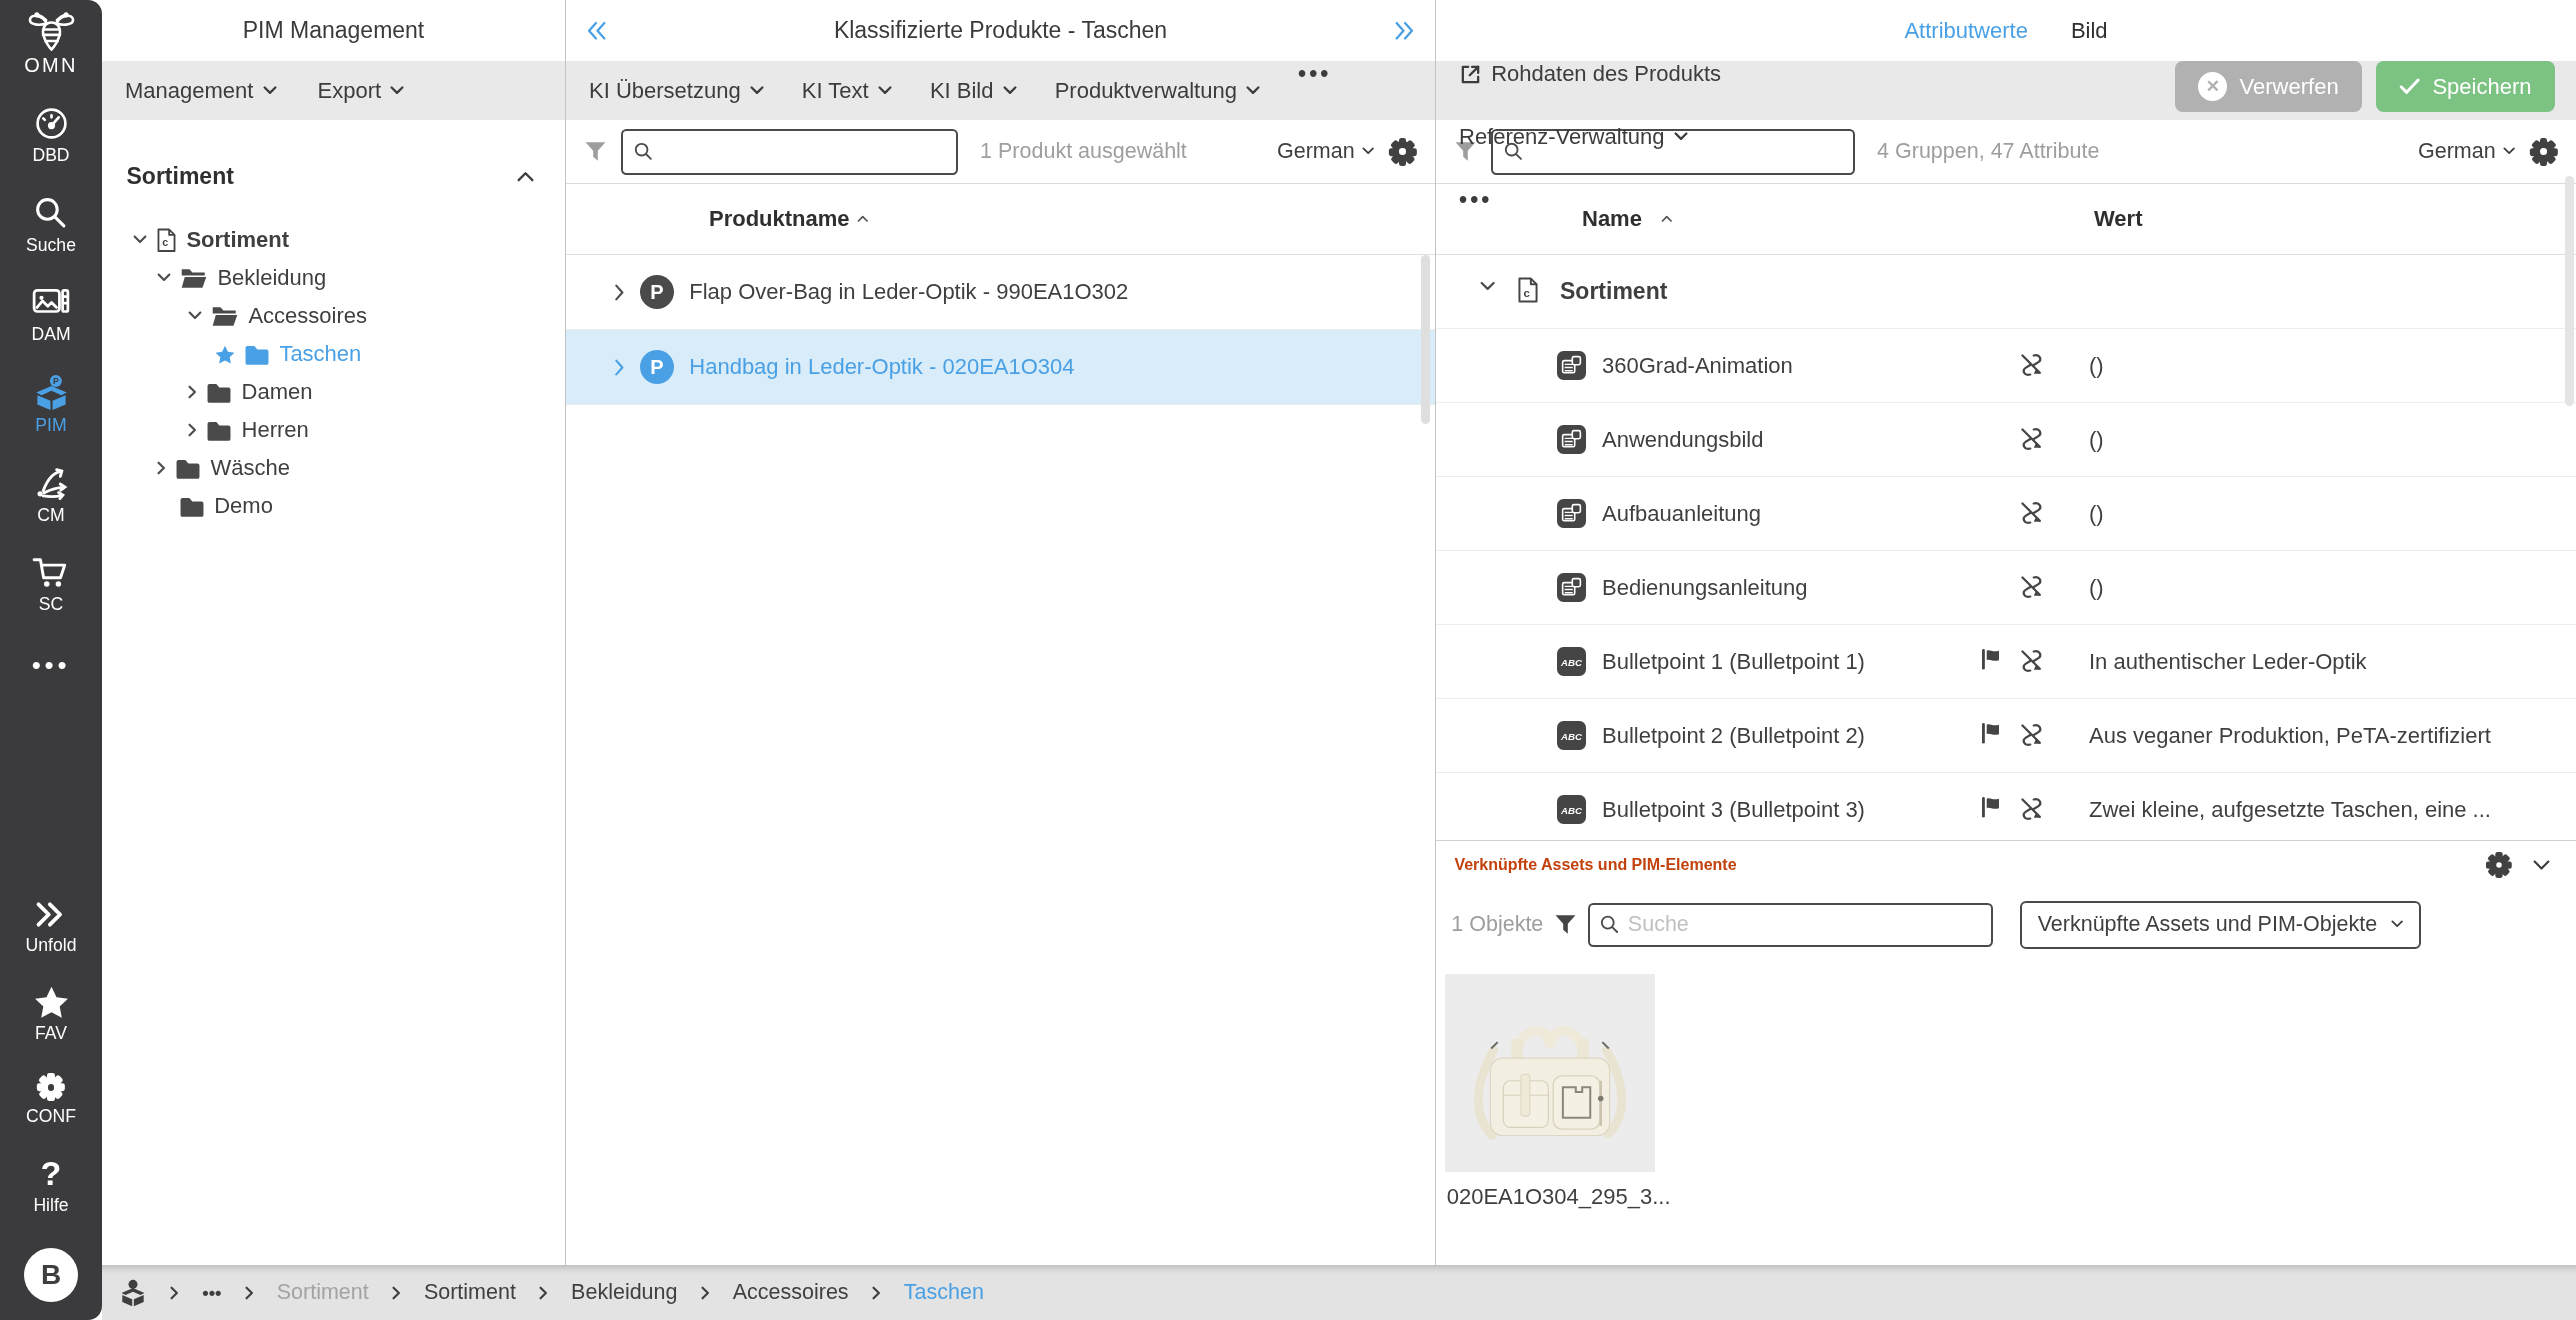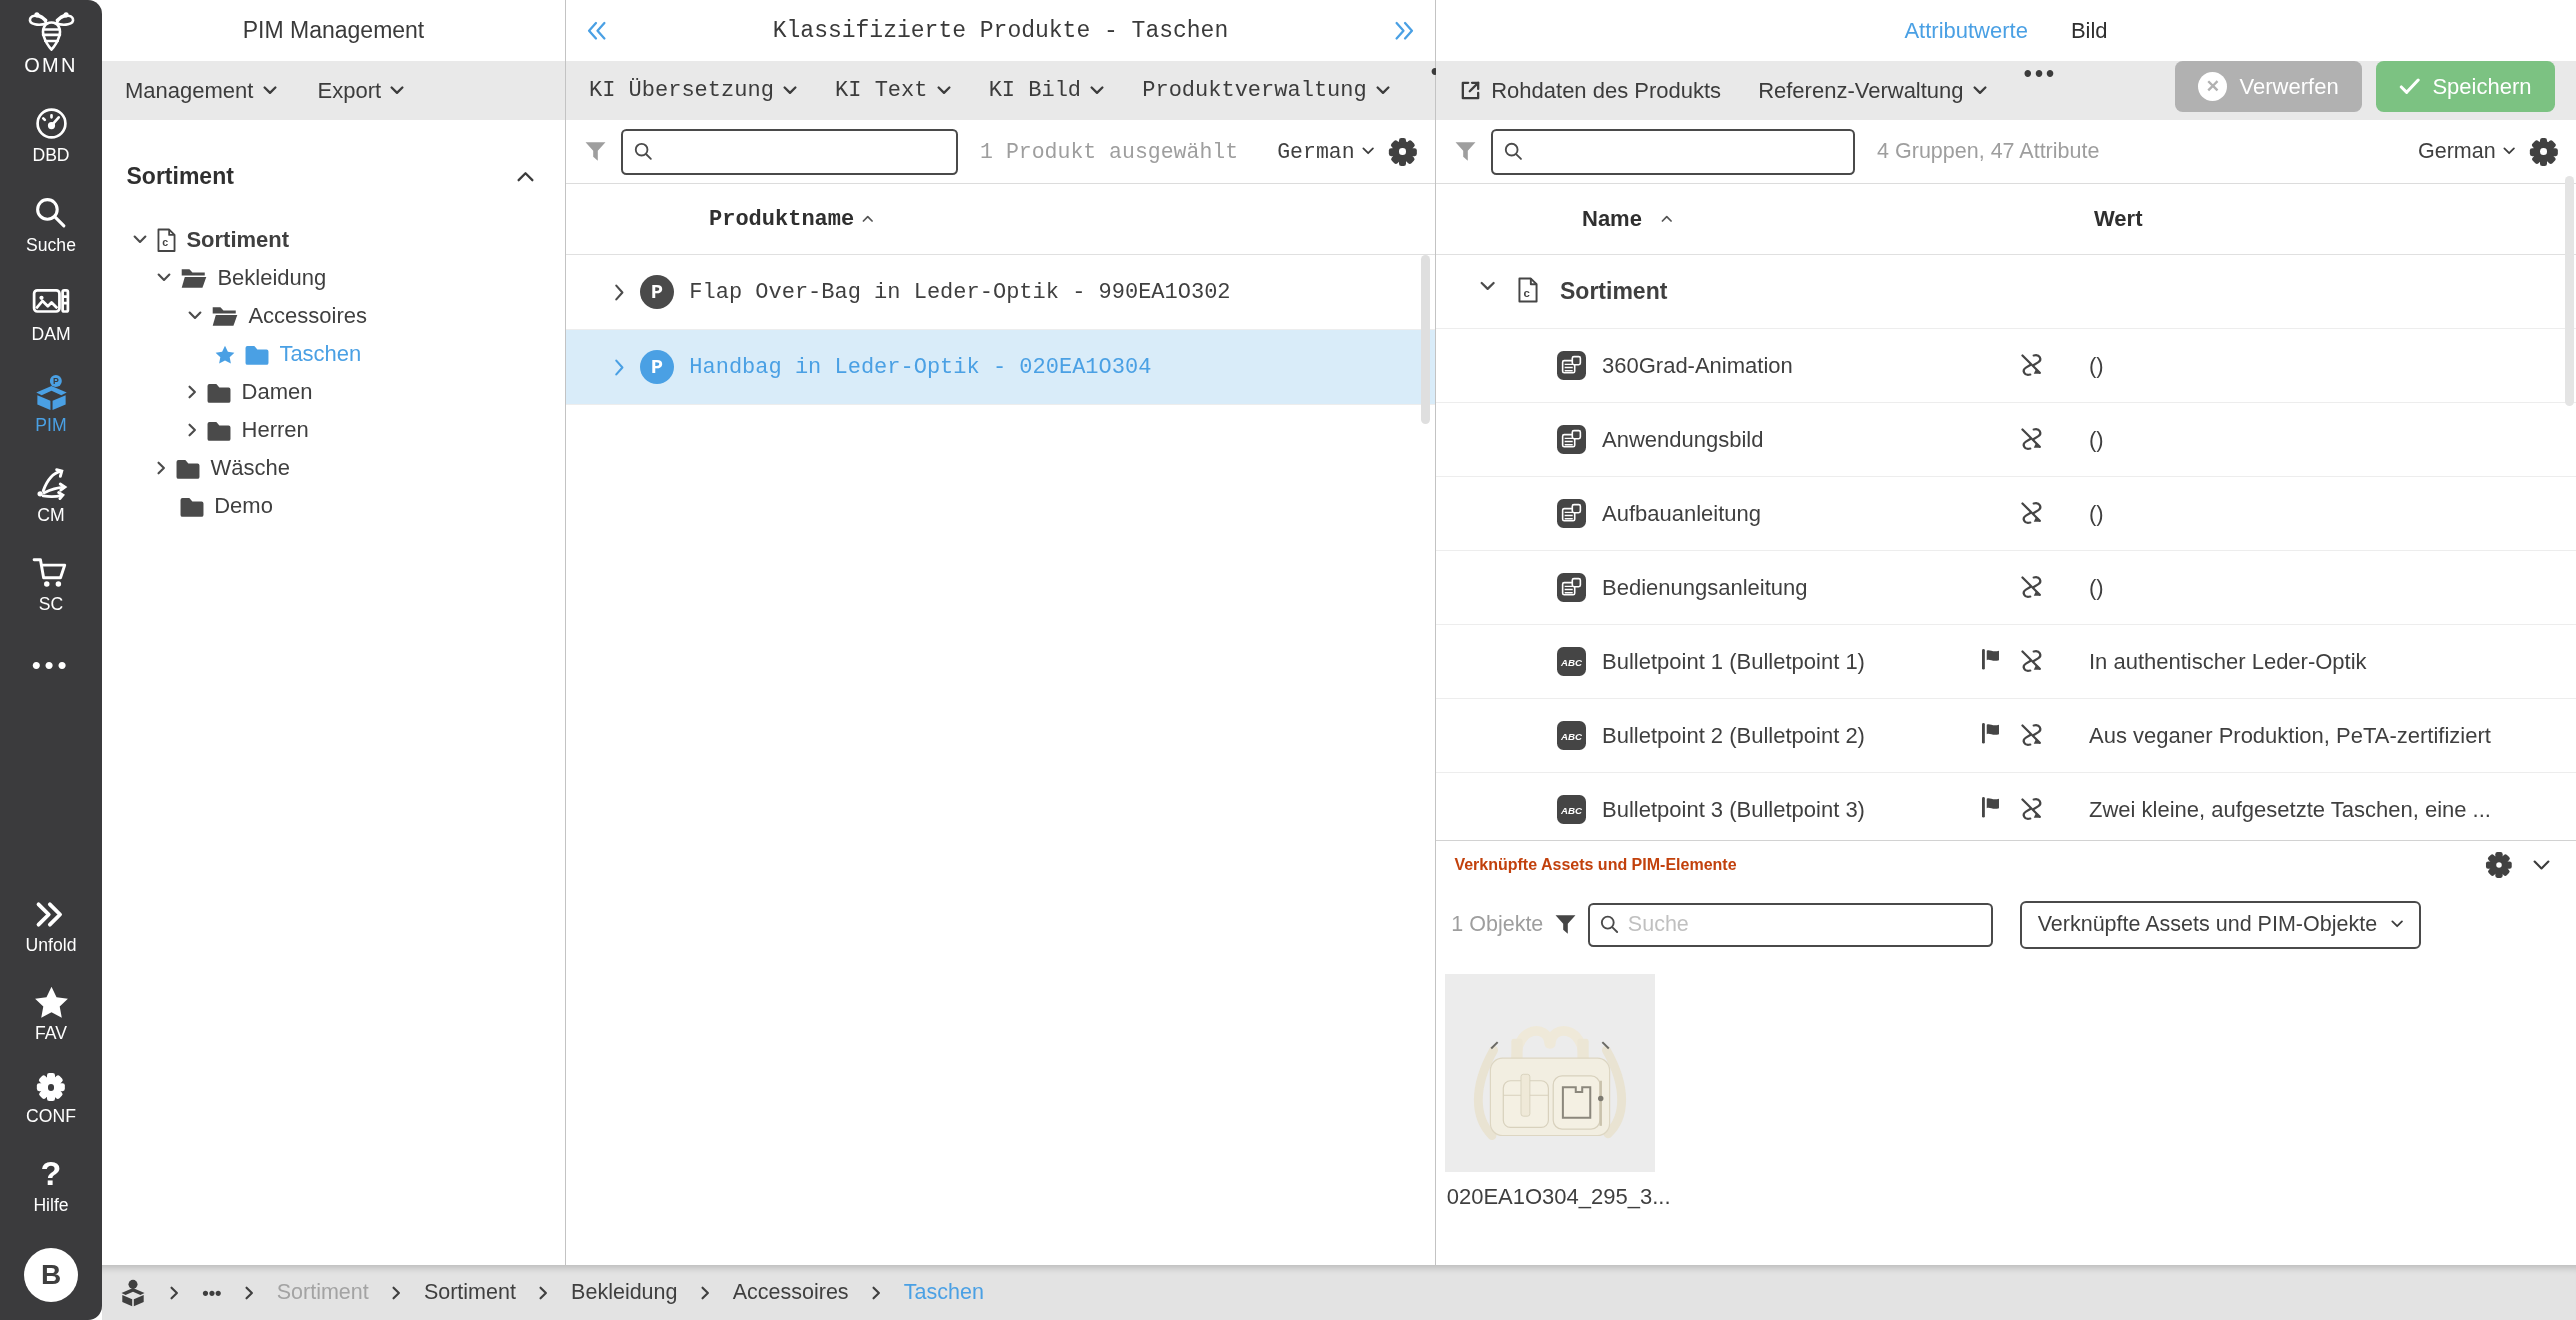--- a/index.html
+++ b/index.html
@@ -20,21 +20,21 @@
   .rail-bottom { display:flex; flex-direction:column; align-items:center; margin-bottom:0; }
   .avatar { width:54px; height:54px; border-radius:50%; background:#fff; color:#3f3f3f;
             display:flex; align-items:center; justify-content:center; font-size:28px; font-weight:bold;
             margin:32px 0 18.4px 0; }
 
   
   .main { flex:1; display:flex; flex-direction:column; min-width:0; }
   .columns { flex:1; display:flex; min-height:0; }
   .panel { display:flex; flex-direction:column; min-width:0; background:#fff; }
   .p-tree { width:464px; flex:0 0 464px; border-right:0.8px solid #c3c3c3; }
-  .p-products { width:870px; flex:0 0 870px; border-right:0.8px solid #c3c3c3;font-family:Liberation Mono, monospace; }
+  .p-products { width:870px; flex:0 0 870px; border-right:0.8px solid #c3c3c3; }
   .p-attrs { flex:1; position:relative; }
 
   .panel-title { height:61px; flex:0 0 61px; display:flex; align-items:center; justify-content:center;
                  font-size:23px; color:#3a3a3a; position:relative; }
   .title-nav { position:absolute; top:0; height:61px; display:flex; align-items:center; color:#4aa0e4; cursor:pointer; }
   .title-nav.left { left:20px; } .title-nav.right { right:20px; }
 
   .toolbar { height:59px; flex:0 0 59px; background:#e9e9e9; display:flex; 
              padding:0 23px; gap:41px; font-size:22px; color:#3c3c3c; }
   .menu-item { display:flex; align-items:center; gap:9.2px; cursor:pointer; white-space:nowrap; }
@@ -448,21 +448,21 @@
 
         <div class="prod-scrollbar"></div>
       </section>
 
       <section class="panel p-attrs">
         <div class="tabs">
           <span class="tab active">Attributwerte</span>
           <span class="tab">Bild</span>
         </div>
 
-        <div class="toolbar" style="gap:37px;">
+        <div class="toolbar" style="gap:37px;flex-direction:column;">
           <span class="menu-item">
             <svg width="23" height="23" viewBox="0 0 30 30" fill="none" stroke="#3c3c3c" stroke-width="3" stroke-linecap="round" stroke-linejoin="round">
               <path d="M12 5 H5 V25 H25 V18"></path>
                 <path d="M17 5 H25 V13"></path>
                 <path d="M25 5 L14 16"></path>
             </svg>
             <span>Rohdaten des Produkts</span>
           </span>
           <span class="menu-item">
             <span>Referenz-Verwaltung</span>

